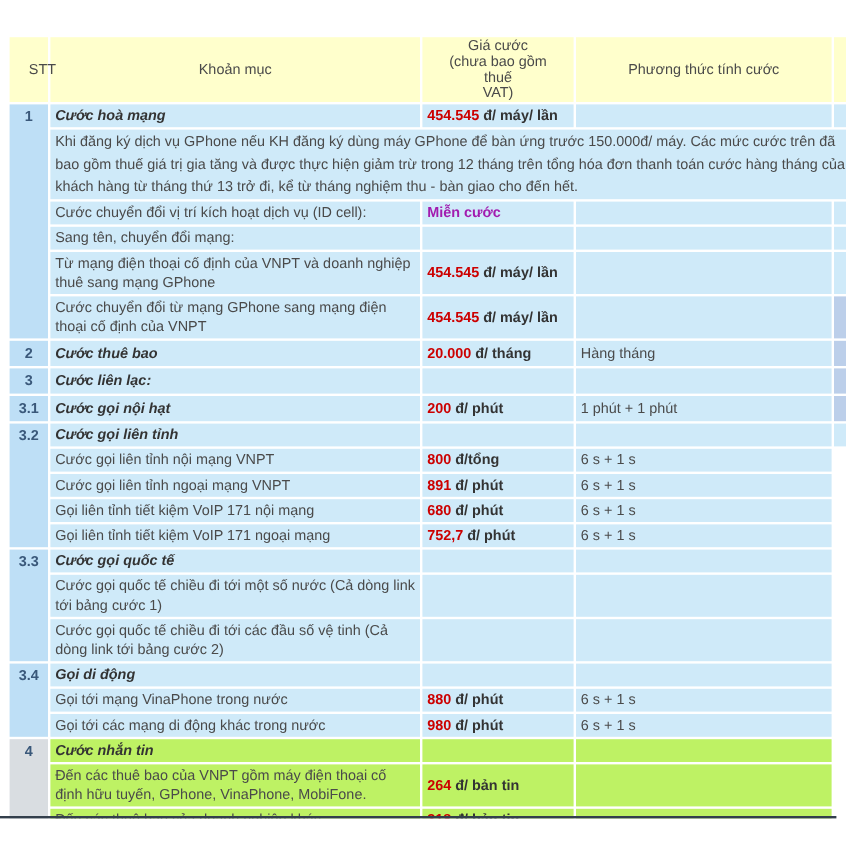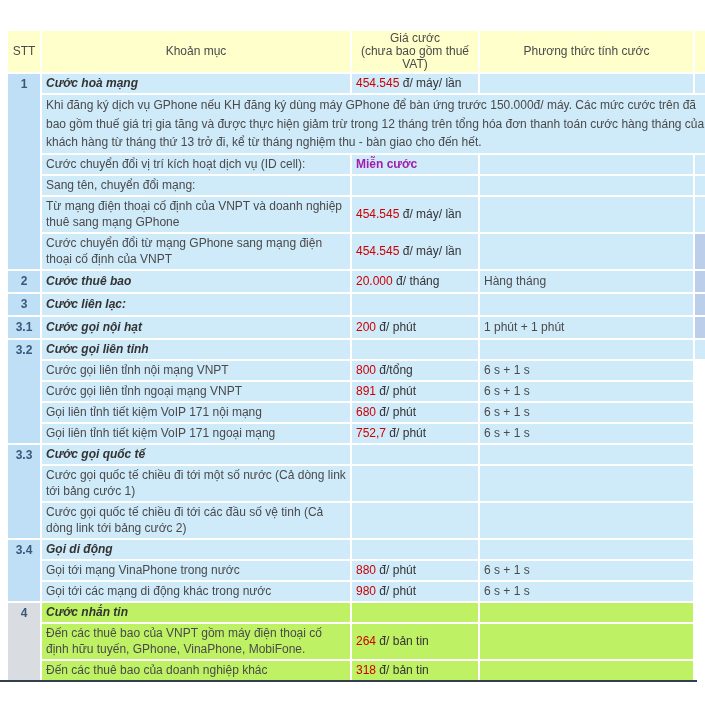--- a/index.html
+++ b/index.html
@@ -26,21 +26,21 @@
   col.c-sliver{width:14px;}
   th{
     background:#FFFFCC;
     color:#4a4a4a;
     font-weight:normal;
     font-size:12px;
     text-align:center;
     vertical-align:middle;
     height:36px;
     line-height:13px;
-    padding:1px 2px;
+    padding:1px 16px;
   }
   td{
     background:#CFEAF9;
     vertical-align:middle;
     padding:1px 4px;
     height:17px;
     line-height:15px;
     overflow:hidden;
   }
   tr.h2 td{height:33px;line-height:16px;}
@@ -51,22 +51,22 @@
     padding-top:3px;
     font-weight:bold;
     color:#3A587A;
   }
   td.note{
     height:54px;
     line-height:18.5px;
     color:#4a4a4a;
   }
   td.label.bold{font-weight:bold;color:#333;font-style:italic;}
-  td.price .num{color:#CC0000;font-weight:normal;}
-  td.price .unit{color:#333;font-weight:normal;}
+  td.price .num{color:#CC0000;font-weight:bold;}
+  td.price .unit{color:#333;font-weight:bold;}
   td.price .free{color:#a21caf;font-weight:bold;}
   td.sliver{padding:0;}
   td.sliver.blue{background:#CFEAF9;}
   td.sliver.peri{background:#BCCFEA;}
   td.sliver.white{background:#ffffff;}
   tr.gray td{background:#bef264;}
   tr.gray td.stt{background:#D9DDE1;}
   tr.gray td.sliver{background:#ffffff;}
   .footer-divider{
     position:absolute;left:0;top:680px;

